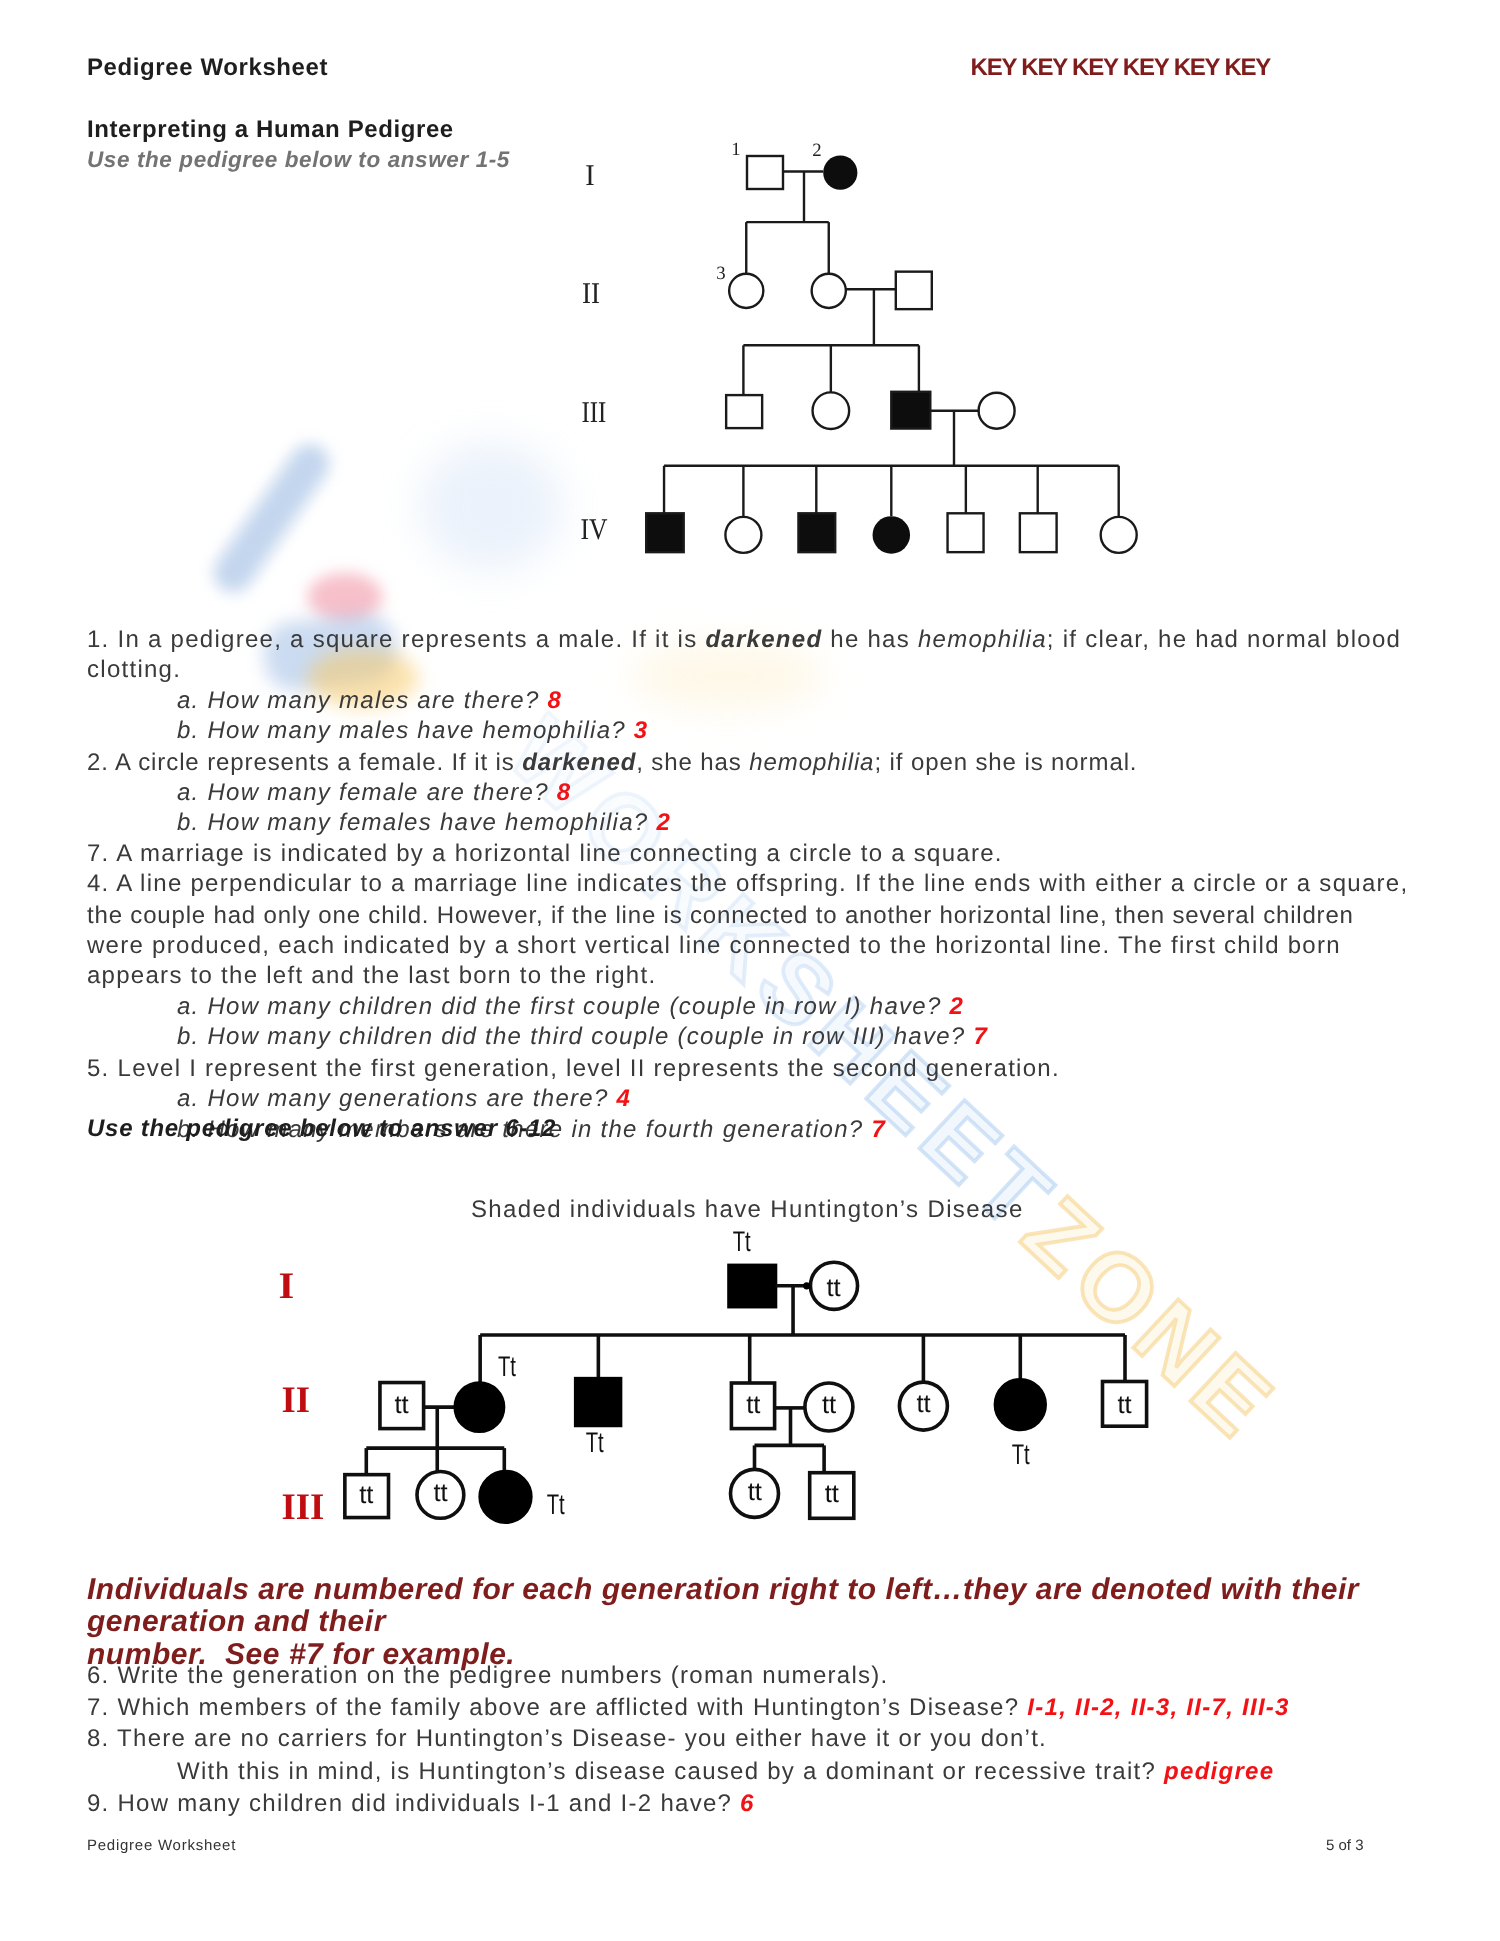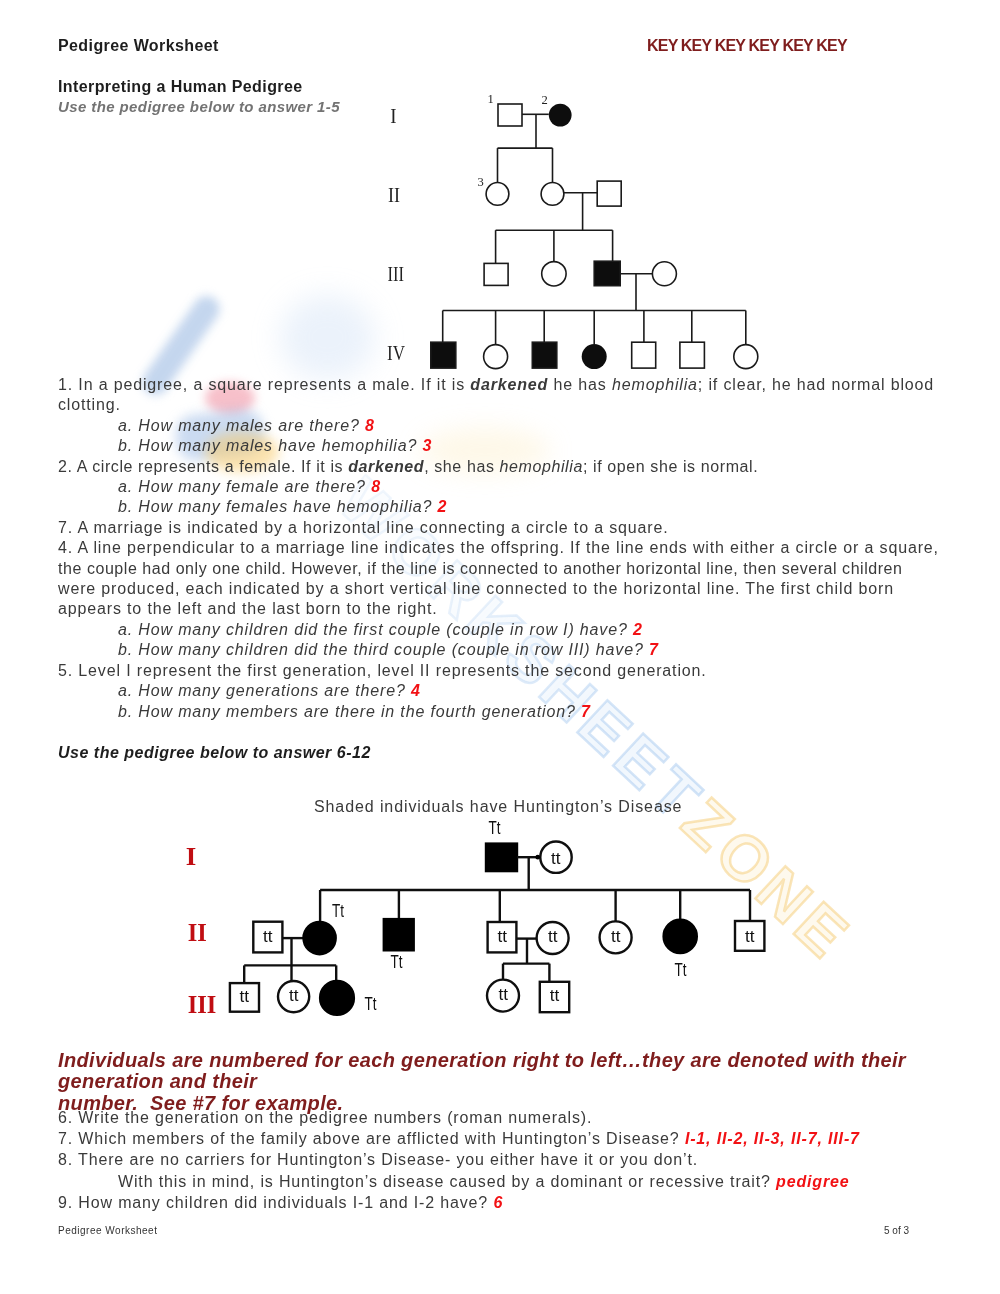--- a/index.html
+++ b/index.html
@@ -85,21 +85,21 @@
     <text x="7.6" y="193.2" textLength="16.5" lengthAdjust="spacingAndGlyphs">III</text>
     <text x="7" y="271.5" textLength="18" lengthAdjust="spacingAndGlyphs">IV</text>
   </g>
   <g fill="#222" font-size="12.5px" font-family="'Liberation Serif',serif">
     <text x="107.5" y="15">1</text>
     <text x="161.5" y="15.7">2</text>
     <text x="97.5" y="97.8">3</text>
   </g>
 </svg>
 
-<div id="q15" class="abs qblock" style="left:58px;top:375px">
+<div id="q15" class="abs qblock" style="left:58px;top:417px">
 <div>1. In a pedigree, a square represents a male. If it is <span class="b i">darkened</span> he has <span class="i">hemophilia</span>; if clear, he had normal blood</div>
 <div>clotting.</div>
 <div class="sub i">a. How many males are there? <span class="ans">8</span></div>
 <div class="sub i">b. How many males have hemophilia? <span class="ans">3</span></div>
 <div style="letter-spacing:0.6px">2. A circle represents a female. If it is <span class="b i">darkened</span>, she has <span class="i">hemophilia</span>; if open she is normal.</div>
 <div class="sub i">a. How many female are there? <span class="ans">8</span></div>
 <div class="sub i">b. How many females have hemophilia? <span class="ans">2</span></div>
 <div>7. A marriage is indicated by a horizontal line connecting a circle to a square.</div>
 <div>4. A line perpendicular to a marriage line indicates the offspring. If the line ends with either a circle or a square,</div>
 <div style="letter-spacing:0.55px">the couple had only one child. However, if the line is connected to another horizontal line, then several children</div>
@@ -187,20 +187,20 @@
   </g>
 </svg>
 
 <div id="rednote" class="abs b i red" style="left:58px;top:1050px;font-size:20px;line-height:21.3px;letter-spacing:0.35px">
 Individuals are numbered for each generation right to left…they are denoted with their generation and their<br>
 number.&nbsp; See #7 for example.
 </div>
 
 <div id="q69" class="abs qblock" style="left:58px;top:1107px;line-height:21.2px">
 <div>6. Write the generation on the pedigree numbers (roman numerals).</div>
-<div>7. Which members of the family above are afflicted with Huntington’s Disease? <span class="ans">I-1, II-2, II-3, II-7, III-7</span></div>
+<div>7. Which members of the family above are afflicted with Huntington’s Disease? <span class="ans">I-1, II-2, II-3, II-7, III-3</span></div>
 <div>8. There are no carriers for Huntington’s Disease- you either have it or you don’t.</div>
 <div class="sub">With this in mind, is Huntington’s disease caused by a dominant or recessive trait? <span class="ans">pedigree</span></div>
 <div>9. How many children did individuals I-1 and I-2 have? <span class="ans">6</span></div>
 </div>
 
 <div class="abs" style="left:58px;top:1225px;font-size:10px;letter-spacing:0.5px;color:#333">Pedigree Worksheet</div>
 <div class="abs" style="left:884px;top:1225px;font-size:10px;color:#333">5 of 3</div>
 
 </body></html>

